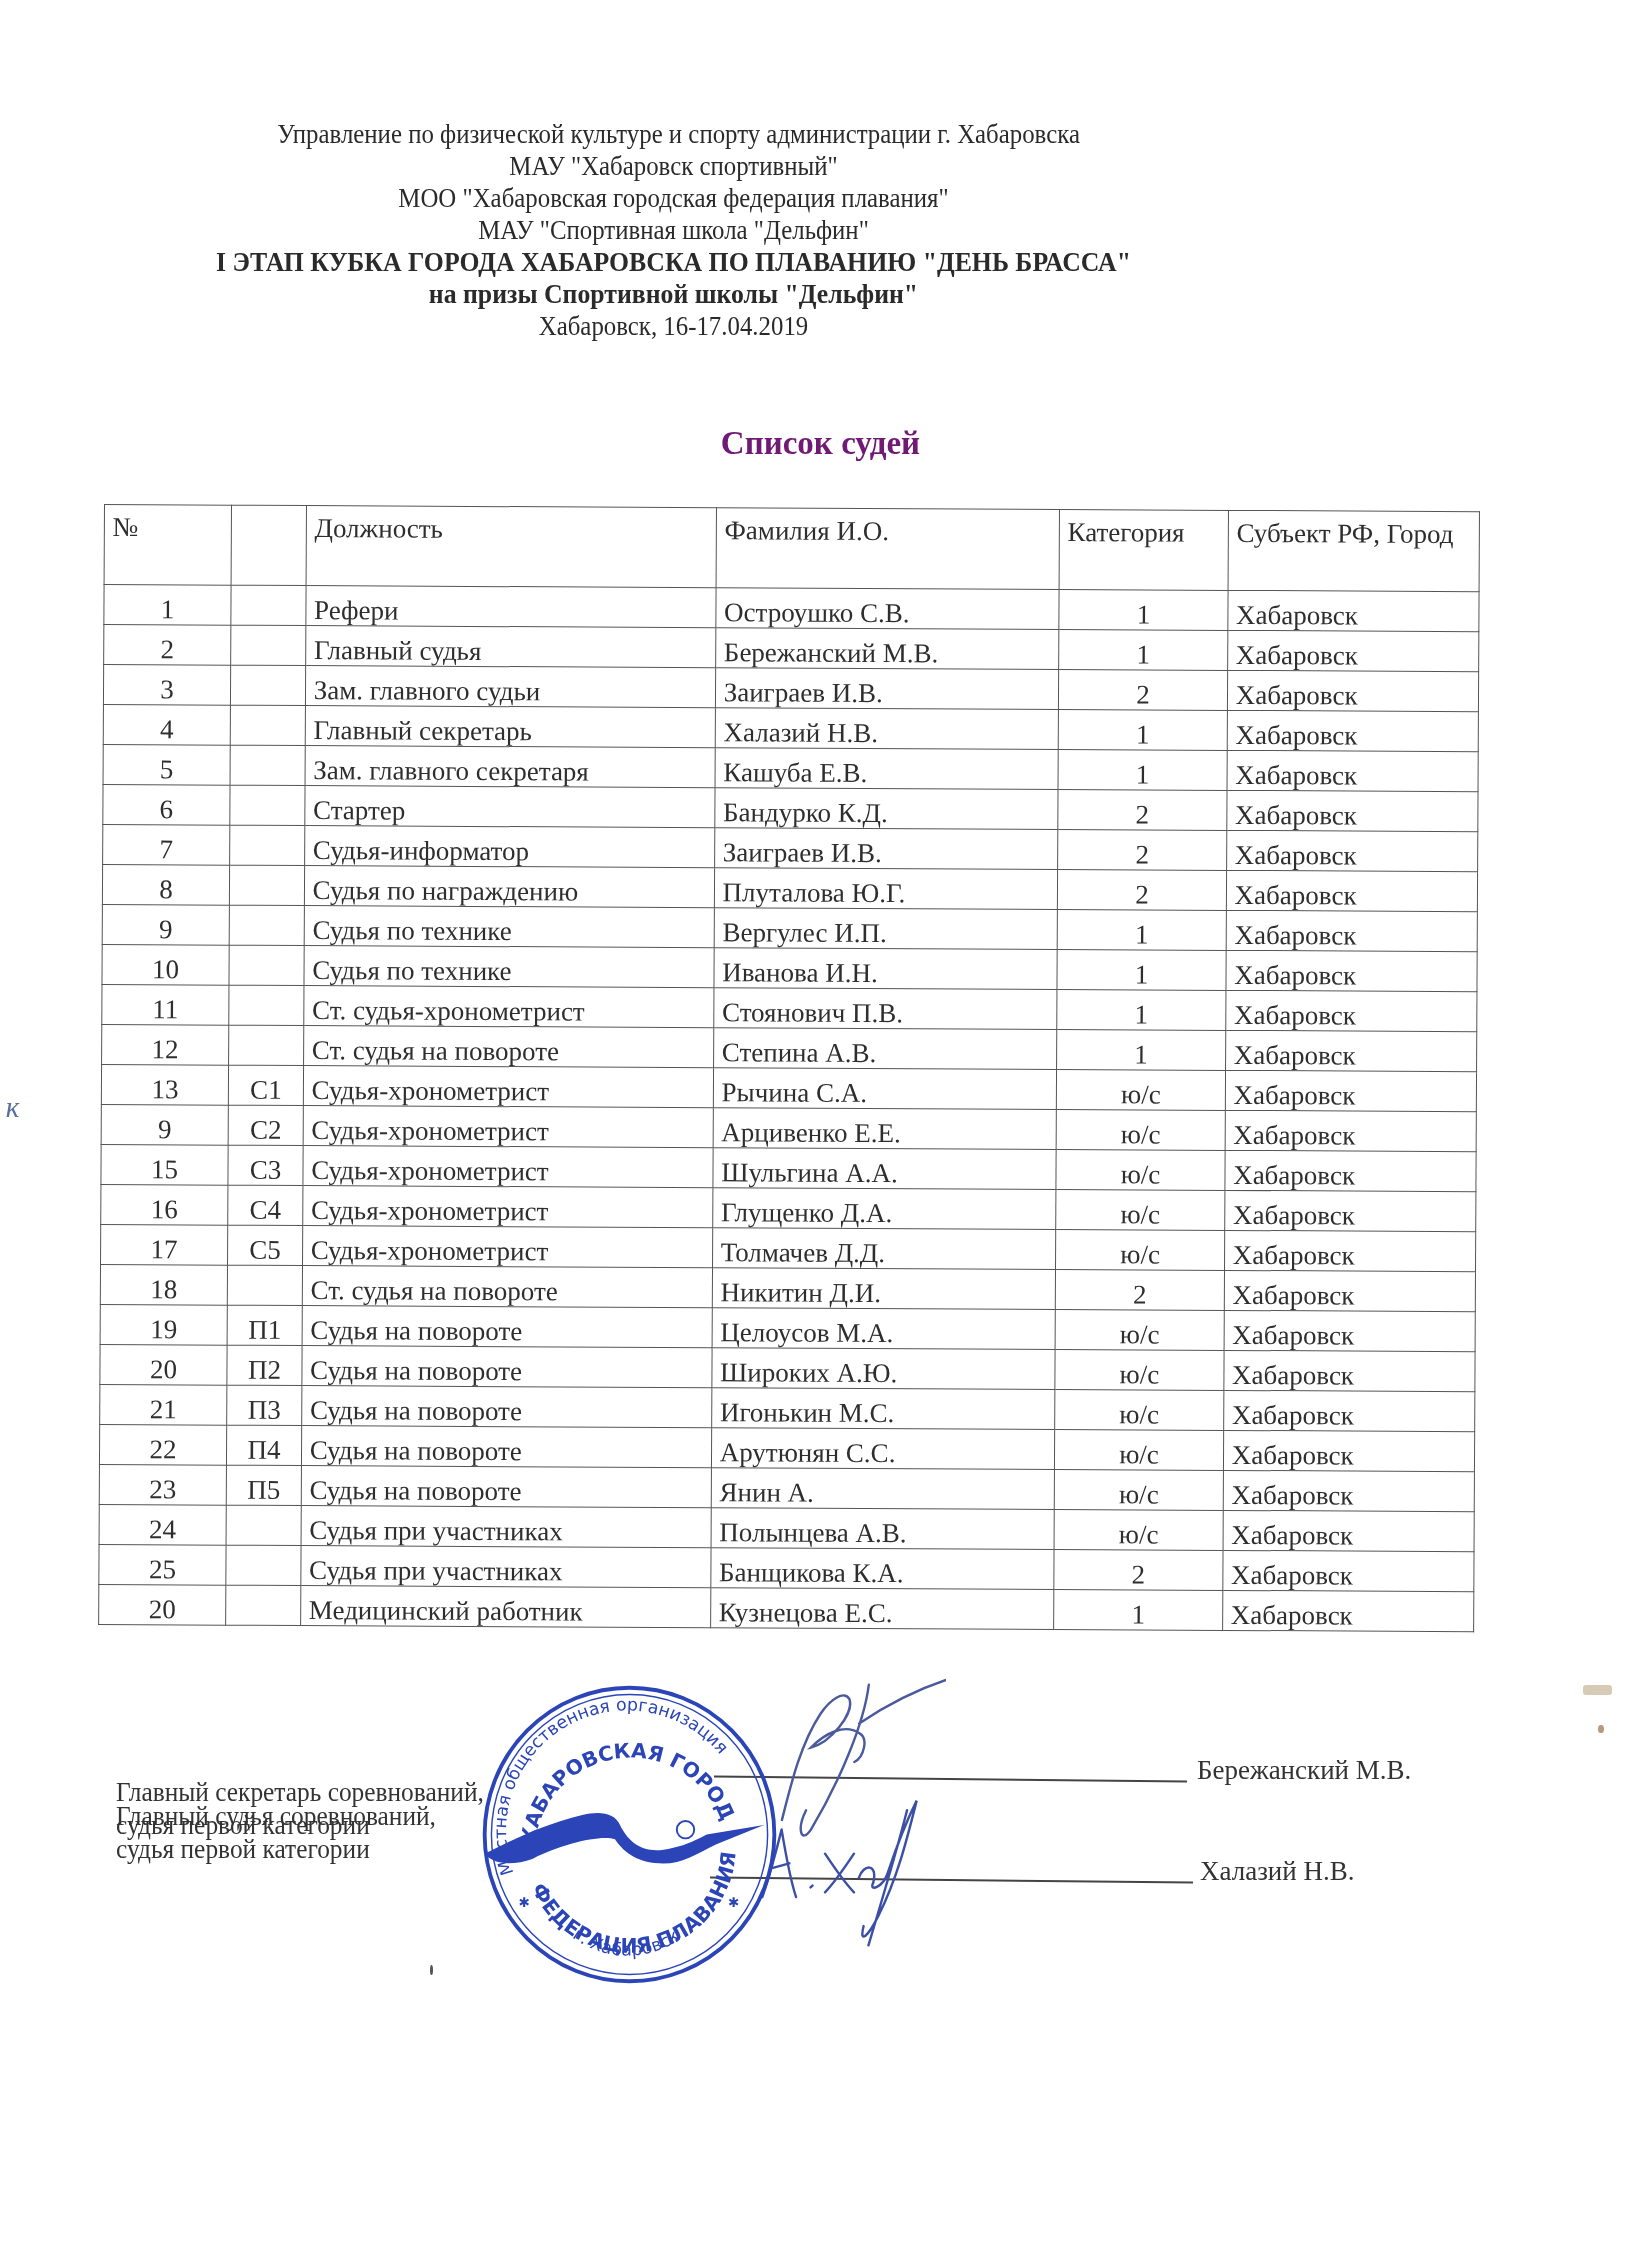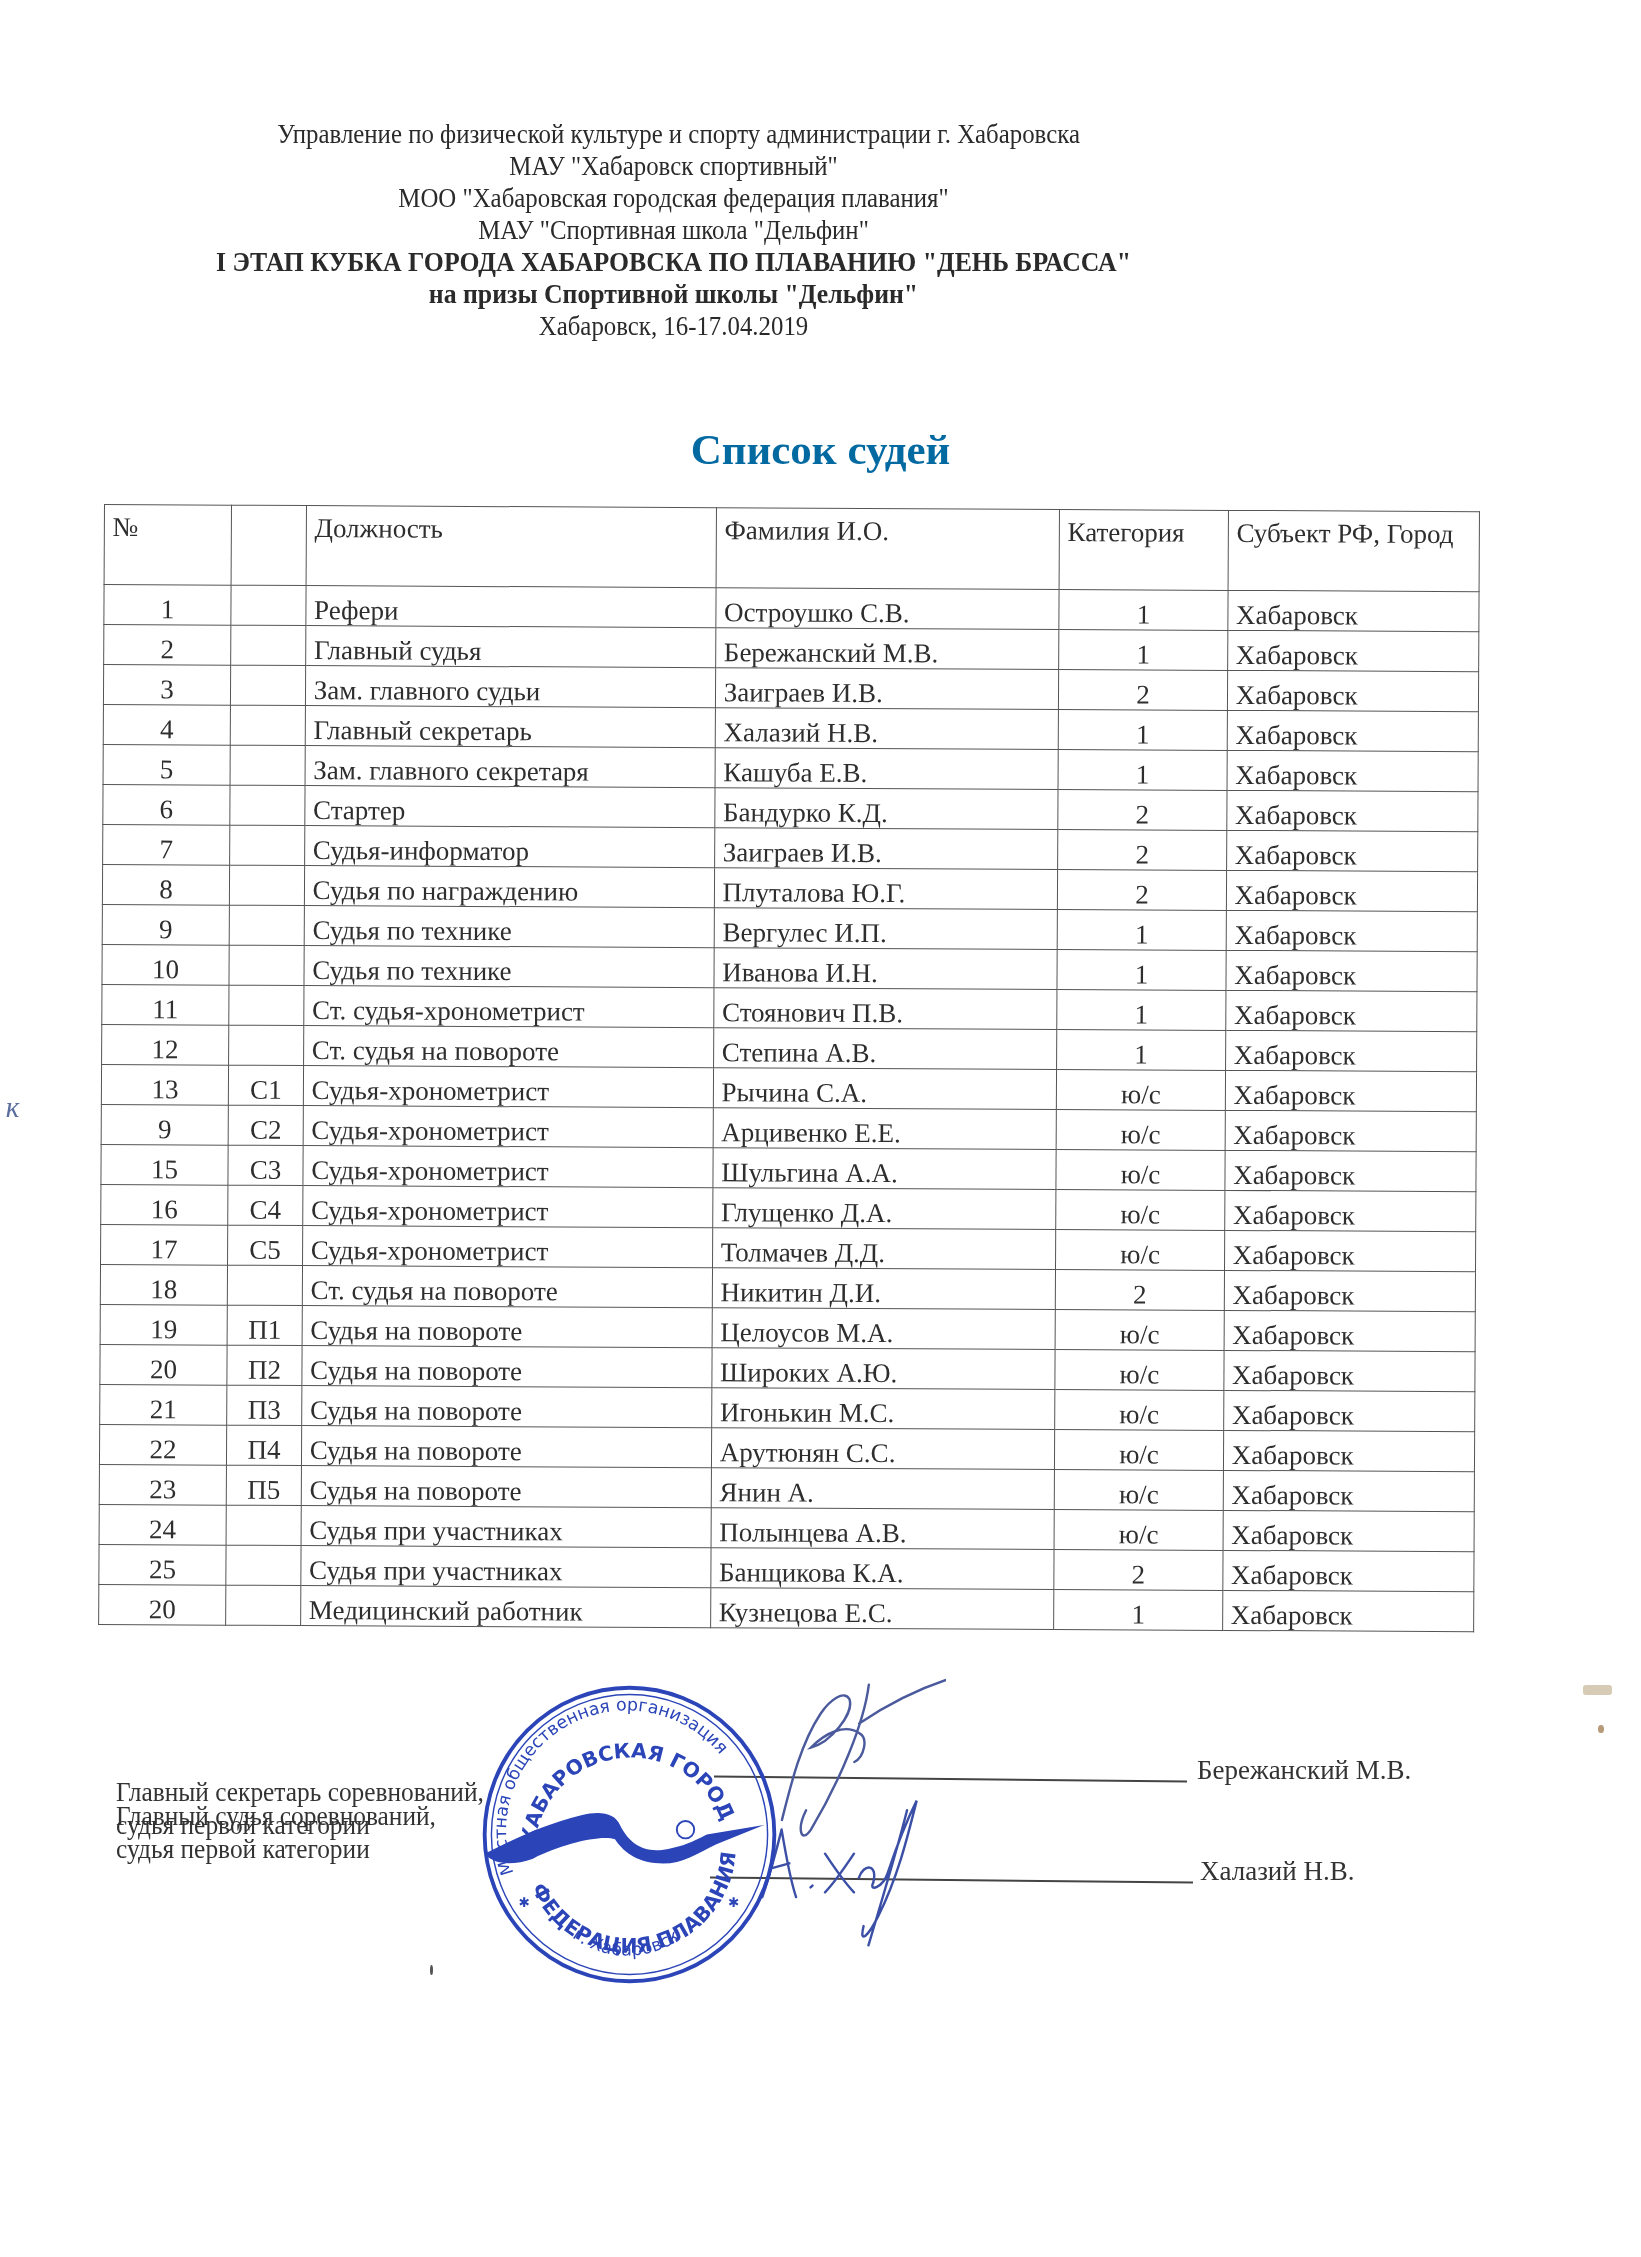--- a/index.html
+++ b/index.html
@@ -32,23 +32,23 @@
     font-weight: bold;
     font-size: 28px;
   }
   .header .line.org1 { margin-left: 9.7px; }
   .doc-title {
     position: absolute;
     top: 425px;
     left: 0;
     width: 1641px;
     text-align: center;
-    font-size: 43px;
+    font-size: 33px;
     font-weight: bold;
-    color: #0369a1;
+    color: #701a75;
   }
   table.judges {
     position: absolute;
     top: 504px;
     left: 104px;
     width: 1376px;
     border-collapse: collapse;
     font-size: 27px;
     color: #2e2e2e;
     transform: rotate(0.3deg);

